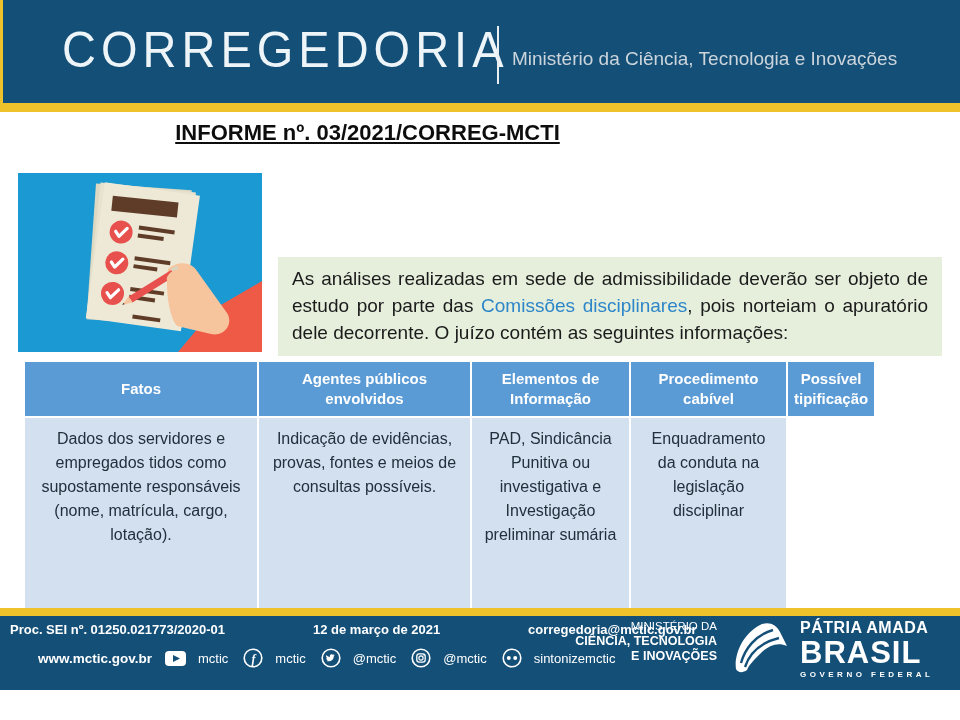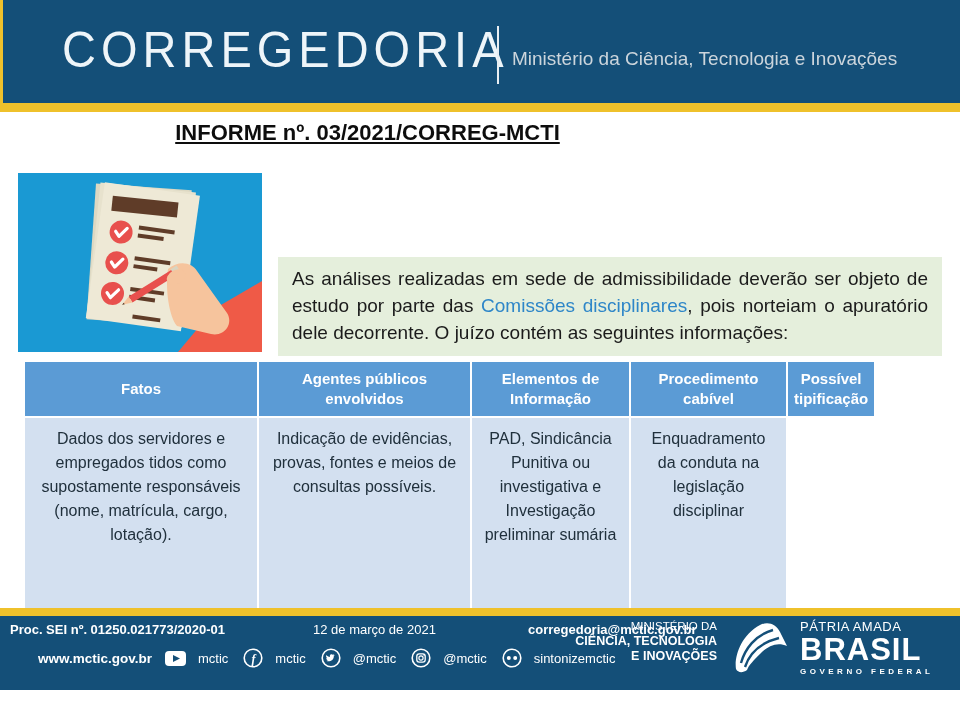--- a/index.html
+++ b/index.html
@@ -72,34 +72,34 @@
   .bullet { position:relative; padding-left:17px; margin-bottom:13px; }
   .bullet:last-child { margin-bottom:0; }
   .bullet::before { content:"•"; position:absolute; left:2px; top:0; color:#20303c; }
 
   
   .footer { position:absolute; left:0; top:608px; width:960px; height:100px;border-radius:6px; }
   .footer-yellow { position:absolute; left:0; top:0; width:100%; height:8px; background:#efc12b; }
   .footer-blue { position:absolute; left:0; top:8px; width:100%; height:74px; background:#144f78; }
   .footer * { color:#ffffff; }
   .f-proc { position:absolute; left:10px; top:14px; font-size:13px; font-weight:700; }
-  .f-date { position:absolute; left:313px; top:14px; font-size:13px; font-weight:400; }
+  .f-date { position:absolute; left:313px; top:14px; font-size:13px; font-weight:700; }
   .f-email { position:absolute; left:528px; top:14px; font-size:13px; font-weight:700; }
   .f-site { position:absolute; left:38px; top:43px; font-size:13.5px; font-weight:700; }
   .f-social { position:absolute; left:165px; top:40px; display:flex; align-items:center; gap:15px; }
   .social-item { display:flex; align-items:center; gap:12px; font-size:13px; }
   .social-item svg { display:block; }
   .f-ministry {
     position:absolute; right:243px; top:12px; text-align:right; line-height:1.2;
     font-size:11.5px;
   }
   .f-ministry .b { font-weight:700; font-size:12.5px; }
   .f-flag { position:absolute; left:733px; top:13px; }
   .f-brand { position:absolute; left:800px; top:12px; line-height:1; }
-  .f-brand .top { font-size:13px; font-weight:400; letter-spacing:0.5px; }
+  .f-brand .top { font-size:16px; font-weight:700; letter-spacing:0.5px; }
   .f-brand .name { font-size:31px; font-weight:800; letter-spacing:1px; margin-top:1px; }
   .f-brand .bottom { font-size:8px; font-weight:700; letter-spacing:3.5px; margin-top:3px; }
 </style>
 </head>
 <body>
 
 <div class="slide">
 
   <div class="header">
     <div class="header-blue"></div>

